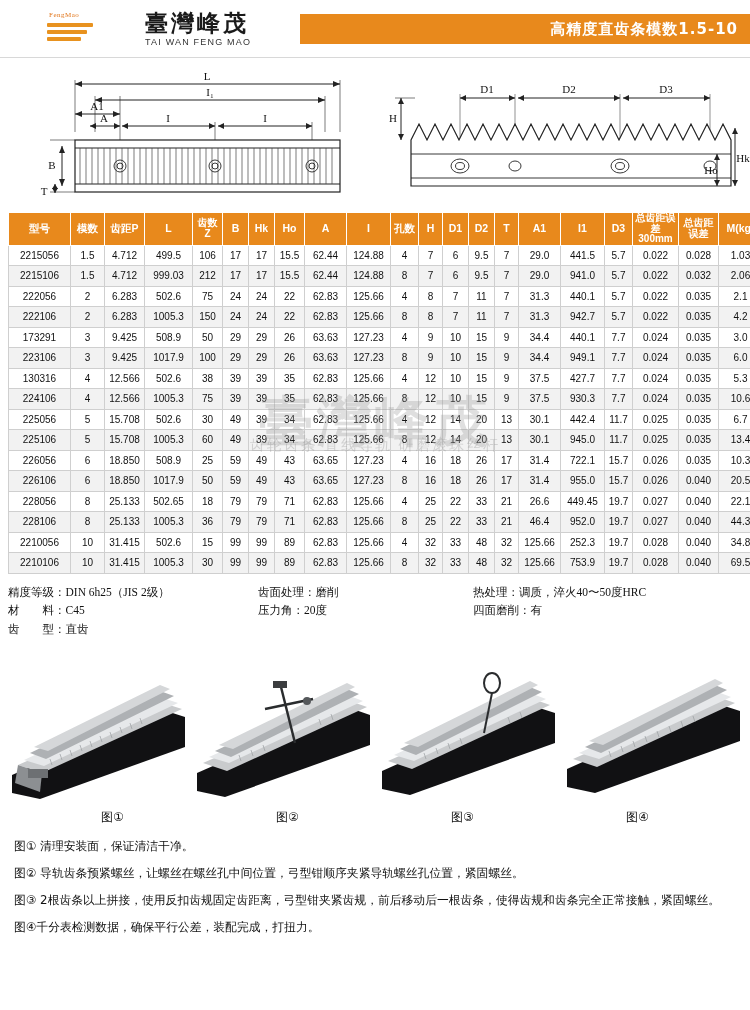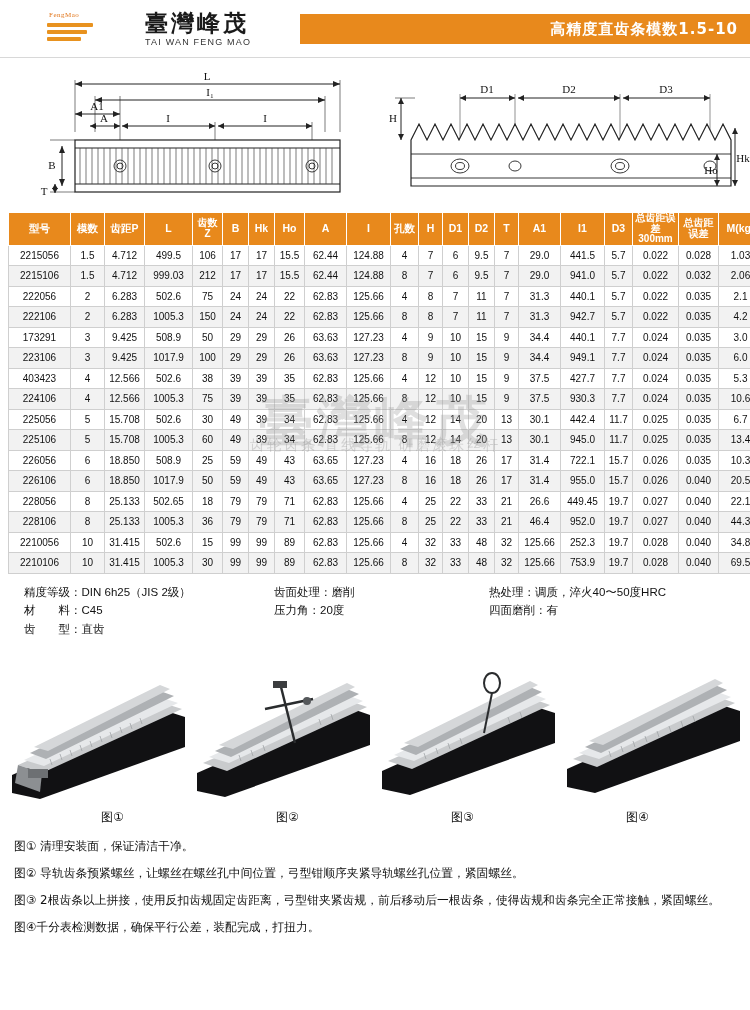--- a/index.html
+++ b/index.html
@@ -137,24 +137,24 @@
     font-size:15px;
     color:rgba(150,150,150,0.35);
     letter-spacing:2px;
     top:74px;left:50%;transform:translateX(-50%);
     white-space:nowrap;
   }
 
   
   .specs{
     margin-top:9px;
-    padding:0 24px;
+    padding:0 8px;
     display:flex;
     font-size:11.5px;
-    font-family:Liberation Sans, sans-serif;
+    font-family:Liberation Serif, serif;
     line-height:1.65;
   }
   .specs .col{flex:0 0 auto;}
   .specs .c1{width:250px;}
   .specs .c2{width:215px;}
   .specs .c3{width:250px;}
 
   
   .photos{
     margin-top:8px;
@@ -591,21 +591,21 @@
           <td>15</td>
           <td>9</td>
           <td>34.4</td>
           <td>949.1</td>
           <td>7.7</td>
           <td>0.024</td>
           <td>0.035</td>
           <td>6.0</td>
         </tr>
         <tr>
-          <td class="first">403423</td>
+          <td class="first">130316</td>
           <td>4</td>
           <td>12.566</td>
           <td>502.6</td>
           <td>38</td>
           <td>39</td>
           <td>39</td>
           <td>35</td>
           <td>62.83</td>
           <td>125.66</td>
           <td>4</td>

